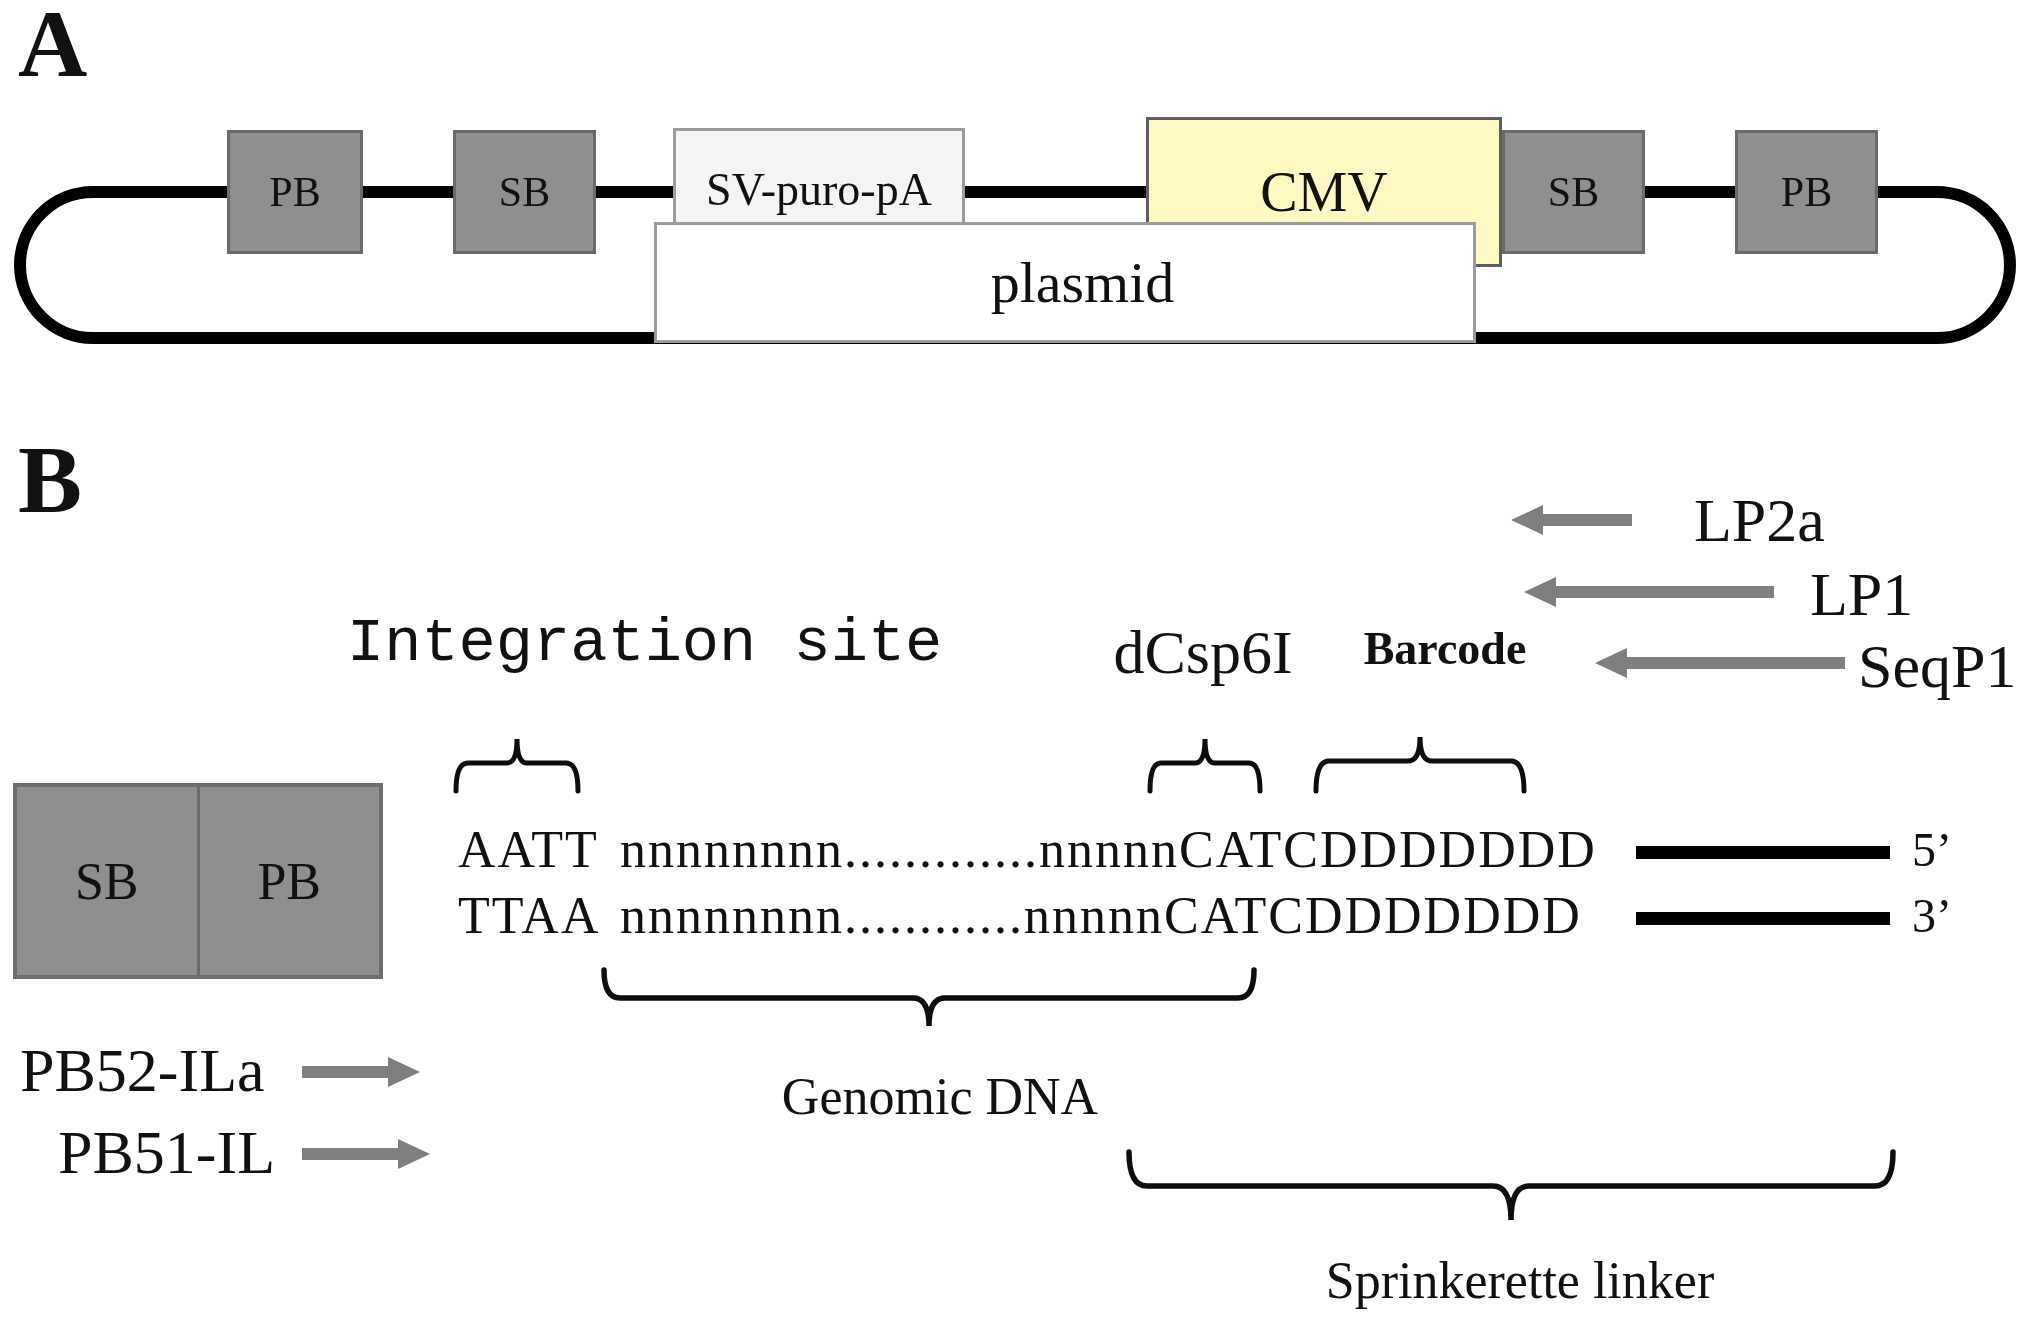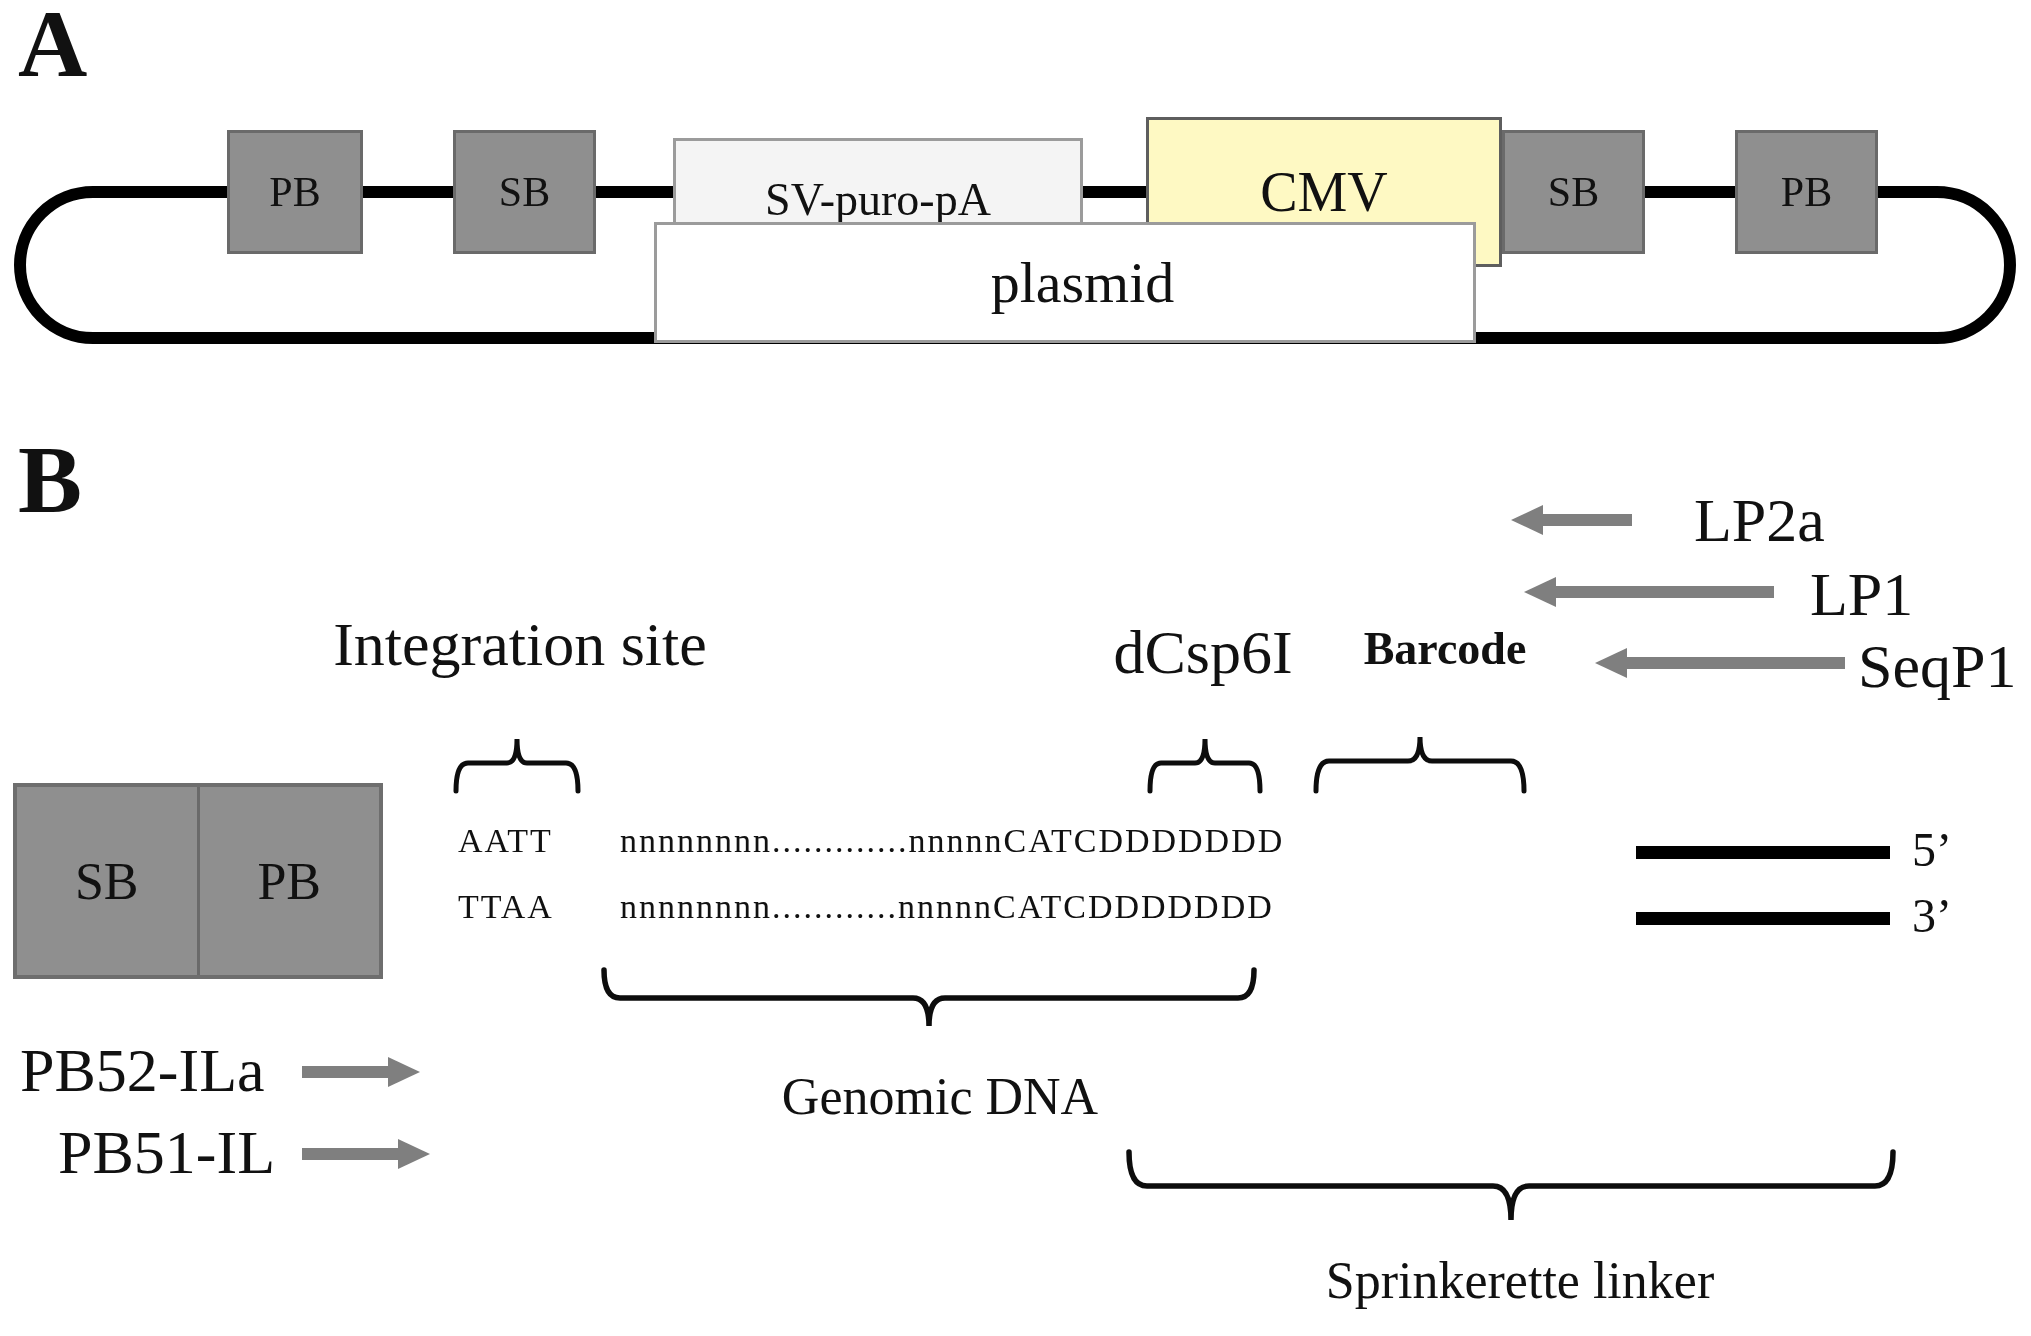--- a/index.html
+++ b/index.html
@@ -15,21 +15,21 @@
   .abox {
     position:absolute; display:flex; align-items:center; justify-content:center;
     box-sizing:border-box; text-align:center;
   }
   .gray-box  { background:#8f8f8f; border:3px solid #6a6a6a; font-size:42px; }
   .light-box { background:#f4f4f4; border:3px solid #9b9b9b; font-size:46px; }
   .dark-box  { background:#fef9c3; border:3px solid #5e5e5e; font-size:56px; }
   .plasmid-box { background:#ffffff; border:3px solid #9b9b9b; font-size:58px; }
   .t { position:absolute; font-size:62px; line-height:1.1; white-space:nowrap; }
   .tc { text-align:center; }
-  .seq { position:absolute; font-size:34px; letter-spacing:2px; white-space:pre; line-height:1;text-align:right; }
+  .seq { position:absolute; font-size:52px; letter-spacing:2px; white-space:pre; line-height:1;text-align:right; }
   .bar { position:absolute; height:13px; background:#000000; }
   .arrow-shaft { position:absolute; height:12px; background:#7f7f7f; }
   .head-left::before {
     content:""; position:absolute; left:-32px; top:-9px; width:0; height:0;
     border-style:solid; border-width:15px 32px 15px 0;
     border-color:transparent #7f7f7f transparent transparent;
   }
   .head-right::after {
     content:""; position:absolute; right:-32px; top:-9px; width:0; height:0;
     border-style:solid; border-width:15px 0 15px 32px;
@@ -51,21 +51,21 @@
   <div class="plasmid-loop"></div>
 
   <div class="abox gray-box" style="left:227px; top:130px; width:136px; height:124px;">
     <span>PB</span>
   </div>
 
   <div class="abox gray-box" style="left:453px; top:130px; width:143px; height:124px;">
     <span>SB</span>
   </div>
 
-  <div class="abox light-box" style="left:673px; top:138px; width:410px; height:122px;">
+  <div class="abox light-box" style="left:673px; top:128px; width:292px; height:122px;">
     <span>SV-puro-pA</span>
   </div>
 
   <div class="abox dark-box" style="left:1146px; top:117px; width:356px; height:150px;">
     <span>CMV</span>
   </div>
 
   <div class="abox gray-box" style="left:1502px; top:130px; width:143px; height:124px;">
     <span>SB</span>
   </div>
@@ -82,21 +82,21 @@
 
   <div class="arrow-shaft head-left" style="left:1543px; top:514px; width:89px;"></div>
   <div class="t" style="left:1694px; top:486px;">LP2a</div>
 
   <div class="arrow-shaft head-left" style="left:1556px; top:586px; width:218px;"></div>
   <div class="t" style="left:1810px; top:560px;">LP1</div>
 
   <div class="arrow-shaft head-left" style="left:1627px; top:657px; width:218px;"></div>
   <div class="t" style="left:1858px; top:632px;">SeqP1</div>
 
-  <div class="t tc" style="left:330px; top:610px; width:380px;">Integration site</div>
+  <div class="t tc" style="left:347px; top:610px; width:380px;font-family:Liberation Mono, monospace;">Integration site</div>
   <div class="t tc" style="left:1088px; top:618px; width:230px;">dCsp6I</div>
   <div class="t tc" style="left:1345px; top:624px; width:200px; font-size:46px;font-weight:bold;">Barcode</div>
 
   <div class="brace" style="left:452px; top:735px;">
     <svg width="130" height="60" viewBox="0 0 130 60">
       <path d="M 4,56 Q 4,28 16,28 L 55,28 Q 65,28 65,4 Q 65,28 75,28 L 114,28 Q 126,28 126,56" stroke-width="5"></path>
     </svg>
   </div>
   <div class="brace" style="left:1146px; top:735px;">
     <svg width="118" height="60" viewBox="0 0 118 60">

